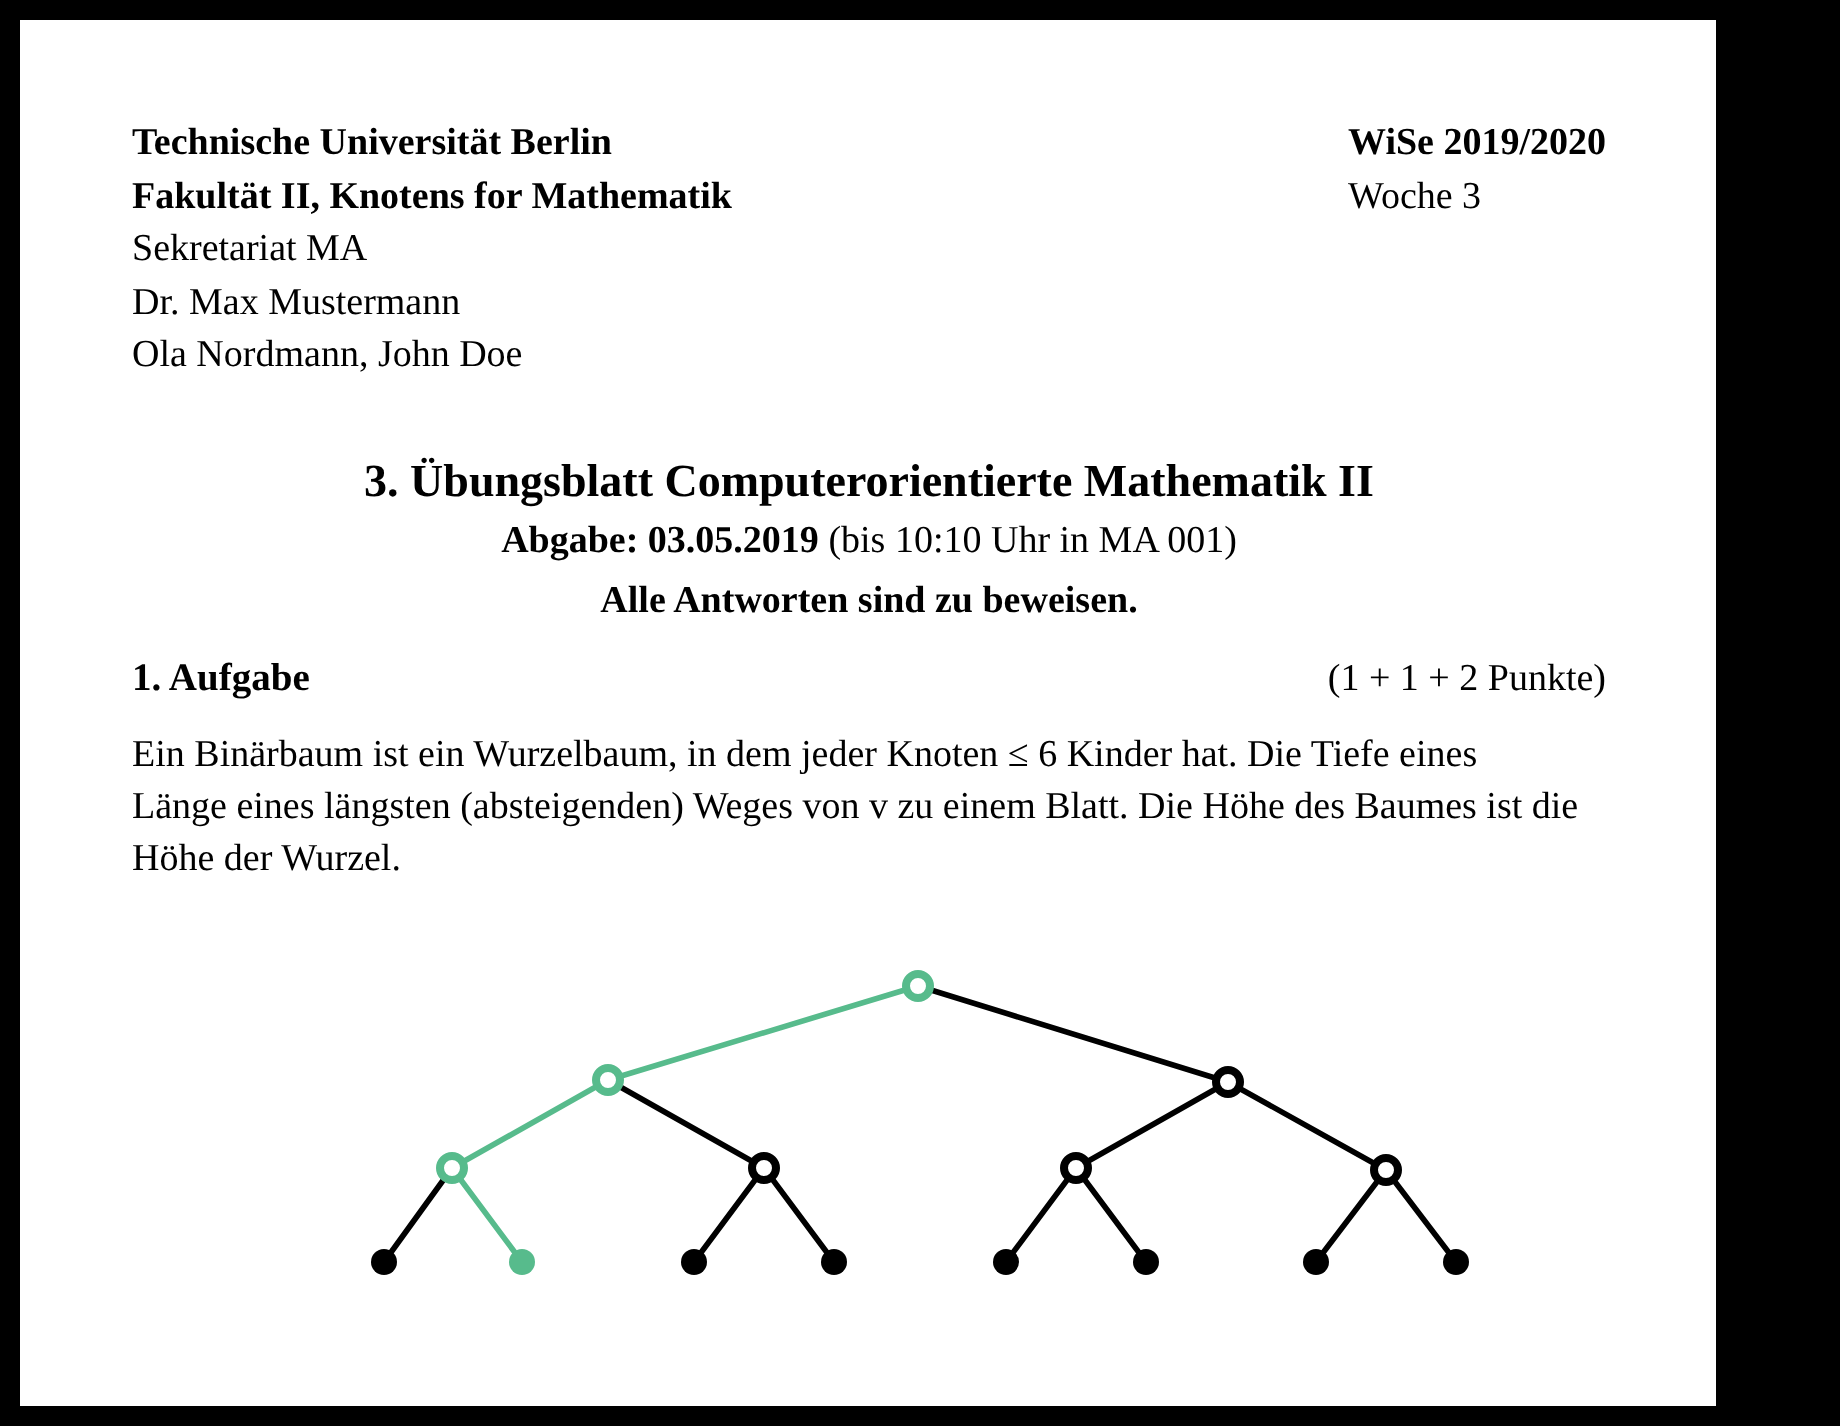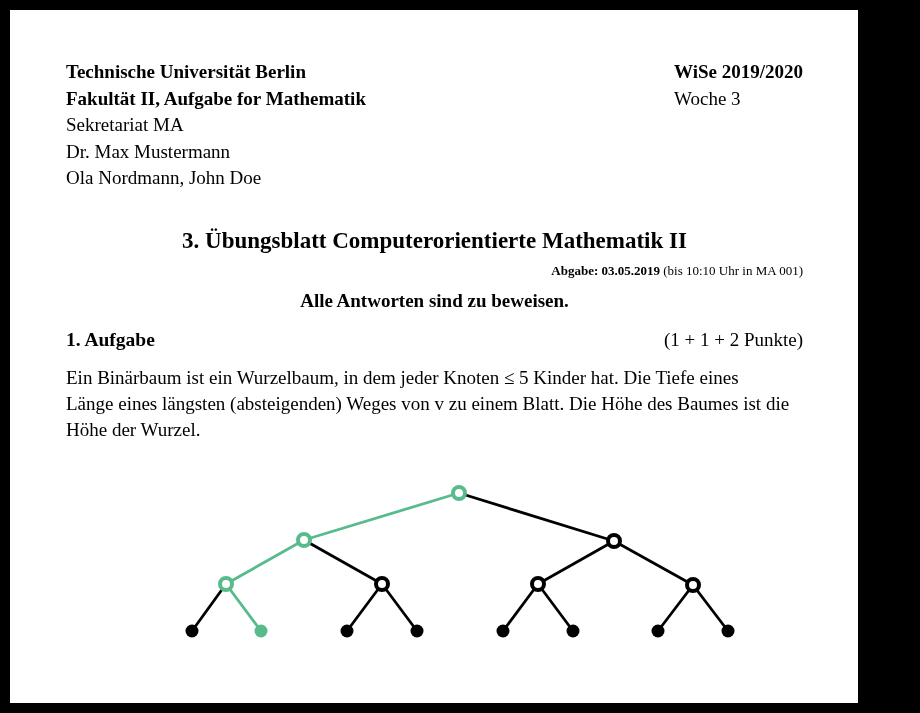--- a/index.html
+++ b/index.html
@@ -36,23 +36,22 @@
     text-align: center;
     margin-top: 24px;
   }
   .doc-title {
     font-size: 23px;
     font-weight: bold;
     line-height: 32px;
     margin-top: 33px;
   }
   .deadline-line {
-    font-size: 13px;
+    font-size: 19px;
     line-height: 28px;
-    text-align: right;
   }
   .note-line {
     font-size: 19px;
     font-weight: bold;
     line-height: 28px;
     margin-top: 2px;
   }
 
   .exercise-row {
     display: flex;
@@ -87,21 +86,21 @@
 </style>
 </head>
 <body>
 
 <div class="page">
   <div class="content">
 
     <div class="header">
       <div class="header-left">
           <div class="bold">Technische Universität Berlin</div>
-          <div class="bold">Fakultät II, Aufgabe for Mathematik</div>
+          <div class="bold">Fakultät II, Knotens for Mathematik</div>
           <div>Sekretariat MA</div>
           <div>Dr. Max Mustermann</div>
           <div>Ola Nordmann, John Doe</div>
         </div>
       <div class="header-right">
           <div class="bold">WiSe 2019/2020</div>
           <div>Woche 3</div>
         </div>
     </div>
 
@@ -110,21 +109,21 @@
       <div class="deadline-line"><span class="bold">Abgabe: 03.05.2019</span><span> (bis 10:10 Uhr in MA 001)</span></div>
       <div class="note-line">Alle Antworten sind zu beweisen.</div>
     </div>
 
     <div class="exercise-row">
       <div class="exercise-heading">1. Aufgabe</div>
       <div class="exercise-points">(1 + 1 + 2 Punkte)</div>
     </div>
 
     <div class="paragraph">
-        <div><span>Ein </span><span class="italic">Binärbaum</span><span> ist ein Wurzelbaum, in dem jeder Knoten ≤ 5 Kinder hat. Die Tiefe eines</span></div>
+        <div><span>Ein </span><span class="italic">Binärbaum</span><span> ist ein Wurzelbaum, in dem jeder Knoten ≤ 6 Kinder hat. Die Tiefe eines</span></div>
         <div><span>Länge eines längsten (absteigenden) Weges von </span><span class="italic">v</span><span> zu einem Blatt. Die Höhe des Baumes ist die</span></div>
         <div><span>Höhe der Wurzel.</span></div>
       </div>
 
   </div>
 
   <svg class="tree-svg" viewBox="10 10 900 693">
       <line x1="459" y1="493" x2="304" y2="540" stroke="#57bb8c" stroke-width="2.8" stroke-linecap="round"></line>
       <line x1="459" y1="493" x2="614" y2="541" stroke="#000000" stroke-width="2.8" stroke-linecap="round"></line>
       <line x1="304" y1="540" x2="226" y2="584" stroke="#57bb8c" stroke-width="2.8" stroke-linecap="round"></line>

